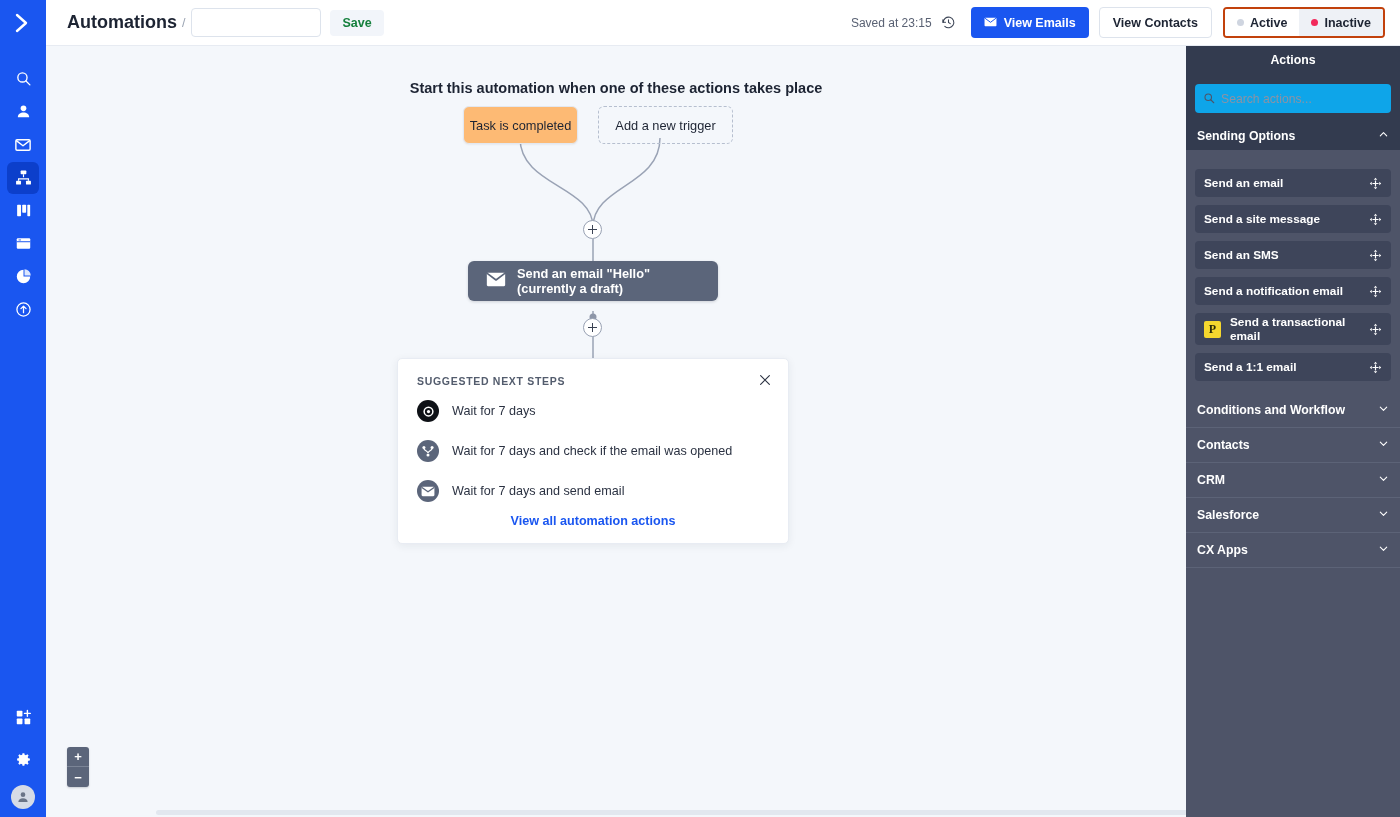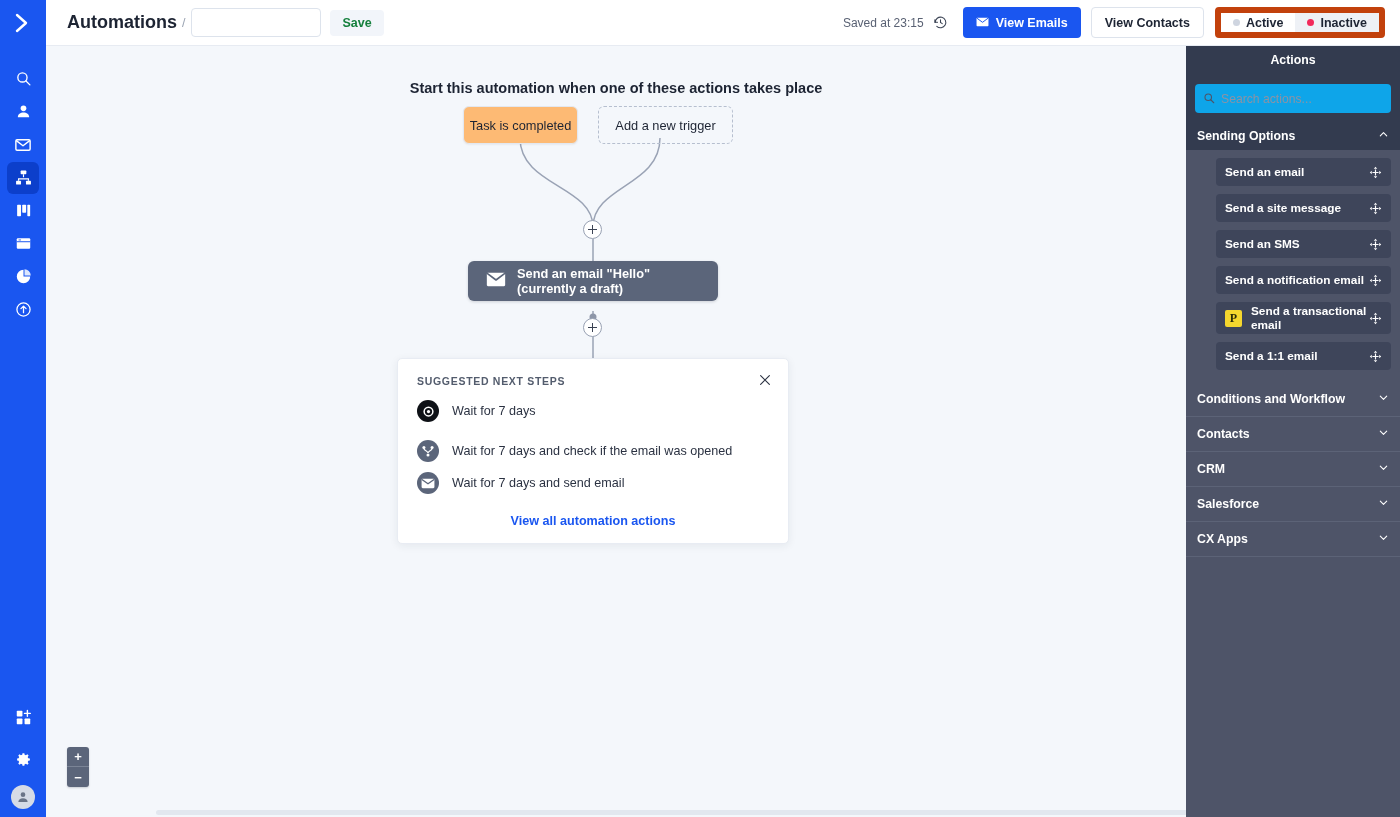--- a/index.html
+++ b/index.html
@@ -72,21 +72,21 @@
     font-family: "Liberation Sans", sans-serif;
   }
   .view-contacts {
     margin-left: 10px; height: 31px; padding: 0 13px; background: #fff;
     color: #1d2433; border: 1px solid #dde3ec; border-radius: 4px;
     font-size: 12.5px; font-weight: 700; cursor: pointer;
     font-family: "Liberation Sans", sans-serif;
   }
   .state-toggle {
     margin-left: 11px; display: flex; height: 31px;
-    border: 6px solid #c2410c; border-radius: 4px; overflow: hidden;
+    border: 2px solid #c2410c; border-radius: 4px; overflow: hidden;
   }
   .state-opt {
     display: flex; align-items: center; gap: 6px; padding: 0 12px;
     font-size: 12.5px; font-weight: 700; color: #1d2433; cursor: pointer; background: #fff;
   }
   .state-opt.selected { background: #eef1f6; }
   .dot { width: 7px; height: 7px; border-radius: 50%; display: inline-block; }
 
   
   .canvas {
@@ -188,21 +188,21 @@
     font-size: 12.2px; color: #333b4f; width: 160px; margin-left: 6px;
     font-family: "Liberation Sans", sans-serif;
   }
   .search-wrap input::placeholder { color: #8c93a4; }
   .sec-head {
     height: 29px; display: flex; align-items: center; justify-content: space-between;
     padding: 0 11px; color: #fff; font-size: 12.3px; font-weight: 700; cursor: pointer;
     border-bottom: 1px solid #5c6377;
   }
   .sec-head.dark { background: #333b4f; border-bottom: 1px solid #4e5468; }
-  .action-list { padding: 7px 9px 4px 9px; margin-left: 21px; }
+  .action-list { padding: 18px 9px 4px 9px; }
   .action-item {
     height: 28px; background: #3e455a; border-radius: 4px; margin-bottom: 8px;
     display: flex; align-items: center; padding: 0 9px;
     color: #fff; font-size: 11.8px; font-weight: 700; cursor: grab;
   }
   .action-label { flex: 1; }
   .pbadge {
     width: 17px; height: 17px; background: #f5d72e; color: #2b2b08;
     font-size: 12px; font-weight: 700; display: flex; align-items: center;
     justify-content: center; border-radius: 2px; margin-right: 9px;
@@ -411,21 +411,21 @@
           <svg width="14" height="14" viewBox="0 0 24 24" fill="#fff">
               <circle cx="5" cy="6" r="2.6"></circle>
               <circle cx="19" cy="6" r="2.6"></circle>
               <circle cx="12" cy="19" r="2.6"></circle>
               <path d="M5 7.5c0 4 7 4 7 8M19 7.5c0 4-7 4-7 8" stroke="#fff" stroke-width="2" fill="none"></path>
             </svg>
         </span>
         <span class="suggest-text">Wait for 7 days and check if the email was opened</span>
       </div>
 
-      <div class="suggest-row" style="position:absolute; left:19px; top:113px;">
+      <div class="suggest-row" style="position:absolute; left:19px; top:121px;">
         <span class="suggest-ico" style="background:#5b657a;">
           <svg width="14" height="11" viewBox="0 0 24 18" fill="none">
               <rect x="1" y="1" width="22" height="16" rx="2" fill="#fff"></rect>
               <path d="M2.2 2.4L12 9.6 21.8 2.4" stroke="#5b657a" stroke-width="2.2" stroke-linecap="round" stroke-linejoin="round"></path>
             </svg>
         </span>
         <span class="suggest-text">Wait for 7 days and send email</span>
       </div>
 
       <div class="suggest-link" style="position:absolute; left:0; right:0; top:155px;">View all automation actions</div>

